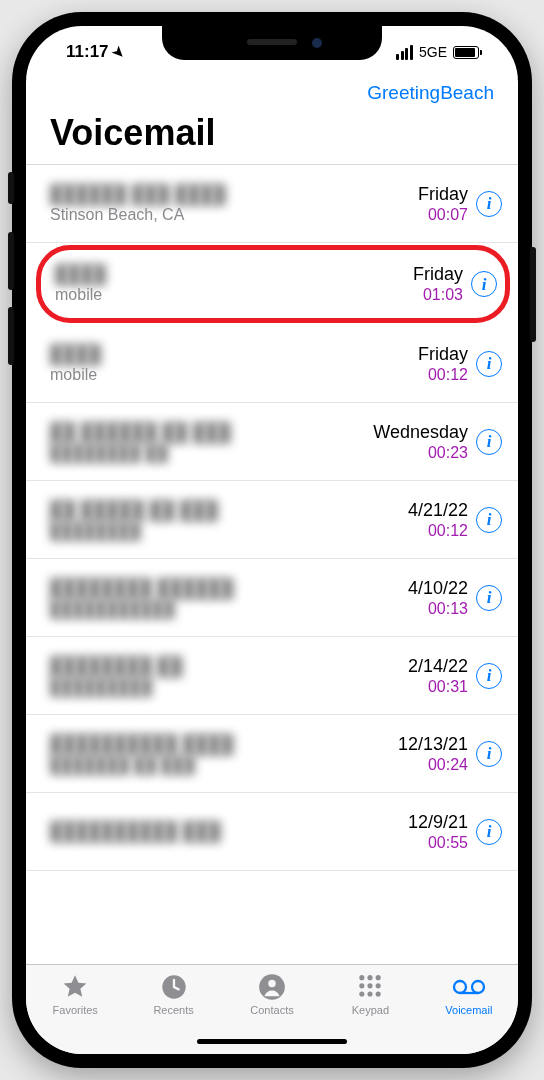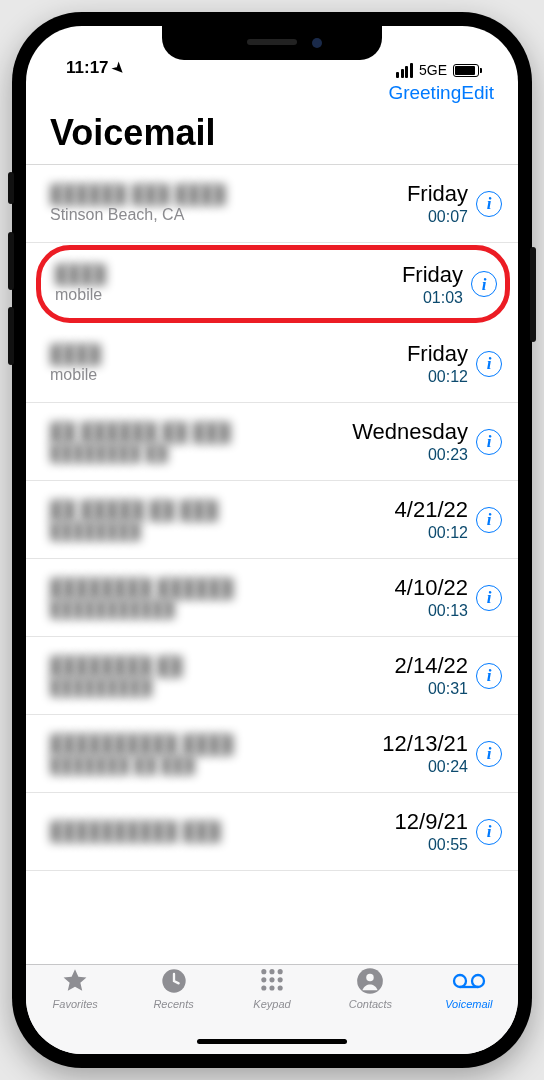--- a/index.html
+++ b/index.html
@@ -35,21 +35,21 @@
       width: 10px; height: 10px; background: #1a2a4a;
       border-radius: 50%;
     }
     .notch .speaker {
       position: absolute; top: 13px; left: 50%; transform: translateX(-50%);
       width: 50px; height: 6px; background: #222; border-radius: 3px;
     }
 
     .status-bar {
       height: 52px; display: flex; justify-content: space-between;
-      align-items: flex-end; padding: 0 36px 0 40px;
+      align-items: center; padding: 0 36px 0 40px;
       font-size: 17px; font-weight: 600; gap: 40px;
     }
     .status-left { display: flex; align-items: center; gap: 4px; }
     .status-right { display: flex; align-items: center; gap: 6px; font-weight: 500; font-size: 14px; }
     .location-arrow { transform: rotate(45deg); display: inline-block; font-size: 14px; }
 
     .nav-row {
       display: flex; justify-content: flex-end;
       padding: 4px 24px 2px; font-size: 19px;
     }
@@ -79,36 +79,35 @@
     .row .right { text-align: right; margin-right: 8px; }
     .caller {
       font-size: 18px; color: #000;
     }
     .caller.blurred, .subtitle.blurred {
       color: transparent;
       text-shadow: 0 0 10px #888;
       user-select: none;
     }
     .subtitle { font-size: 16px; color: #8a8a8e; margin-top: 1px; }
-    .date { font-size: 22px; color: #000; }
-    .duration { font-size: 16px; color: #0c4a6e; margin-top: 1px; }
+    .date { font-size: 18px; color: #000; }
+    .duration { font-size: 16px; color: #a21caf; margin-top: 1px; }
     .info-btn {
       width: 26px; height: 26px; border: 1.6px solid #007aff;
       border-radius: 50%; color: #007aff;
       display: flex; align-items: center; justify-content: center;
       font-family: "Times New Roman", serif; font-style: italic;
       font-weight: 700; font-size: 17px; line-height: 1;
     }
 
     .tab-bar {
       height: 90px; border-top: 1px solid #c6c6c8;
       background: #f7f7f8;
       display: flex; justify-content: space-around;
-      padding-top: 2px;
-      font-style: italic;
+      padding-top: 8px;
     }
     .tab {
       flex: 1; display: flex; flex-direction: column;
       align-items: center; gap: 3px;
       color: #8e8e93; font-size: 11px;
     }
     .tab.active { color: #007aff; }
     .tab .icon-wrap { height: 28px; display: flex; align-items: center; justify-content: center; }
 
     .home-indicator {
@@ -158,21 +157,21 @@
           <span class="body">
               <span class="fill"></span>
             </span>
             <span class="tip"></span>
         </span>
       </div>
     </div>
 
     <div class="nav-row">
       <span class="nav-link">Greeting</span>
-      <span class="nav-link">Edit</span>
+      <span class="nav-link">Beach</span>
     </div>
 
     <h1 class="page-title">Voicemail</h1>
 
     <div class="list" id="vm-list">
         <div class="row">
           <div class="left">
             <div class="caller blurred">██████ ███ ████</div>
             <div class="subtitle">Stinson Beach, CA</div>
           </div>
@@ -282,47 +281,47 @@
         <span>Favorites</span>
       </div>
       <div class="tab">
         <span class="icon-wrap">
           <svg width="28" height="28" viewBox="0 0 24 24" fill="#8e8e93">
               <circle cx="12" cy="12" r="10"></circle>
               <path d="M12 6v6l4 2" stroke="#f7f7f8" stroke-width="2" fill="none" stroke-linecap="round"></path>
             </svg>
         </span>
         <span>Recents</span>
+      </div>
+      <div class="tab">
+        <span class="icon-wrap">
+          <svg width="28" height="28" viewBox="0 0 24 24" fill="#8e8e93">
+              <circle cx="12" cy="12" r="11"></circle>
+              <circle cx="12" cy="9" r="3.2" fill="#f7f7f8"></circle>
+              <path d="M5.5 20c1-3.5 4-5 6.5-5s5.5 1.5 6.5 5" fill="#f7f7f8"></path>
+            </svg>
+        </span>
+        <span>Contacts</span>
       </div>
       <div class="tab">
         <span class="icon-wrap">
           <svg width="28" height="28" viewBox="0 0 24 24" fill="#8e8e93">
             <circle cx="5" cy="4" r="2.2"></circle>
               <circle cx="12" cy="4" r="2.2"></circle>
               <circle cx="19" cy="4" r="2.2"></circle>
             <circle cx="5" cy="11" r="2.2"></circle>
               <circle cx="12" cy="11" r="2.2"></circle>
               <circle cx="19" cy="11" r="2.2"></circle>
             <circle cx="5" cy="18" r="2.2"></circle>
               <circle cx="12" cy="18" r="2.2"></circle>
               <circle cx="19" cy="18" r="2.2"></circle>
           </svg>
         </span>
         <span>Keypad</span>
       </div>
-      <div class="tab">
-        <span class="icon-wrap">
-          <svg width="28" height="28" viewBox="0 0 24 24" fill="#8e8e93">
-              <circle cx="12" cy="12" r="11"></circle>
-              <circle cx="12" cy="9" r="3.2" fill="#f7f7f8"></circle>
-              <path d="M5.5 20c1-3.5 4-5 6.5-5s5.5 1.5 6.5 5" fill="#f7f7f8"></path>
-            </svg>
-        </span>
-        <span>Contacts</span>
-      </div>
       <div class="tab active">
         <span class="icon-wrap">
           <svg width="34" height="28" viewBox="0 0 34 20" fill="none" stroke="#007aff" stroke-width="2.3">
             <circle cx="8" cy="10" r="6"></circle>
               <circle cx="26" cy="10" r="6"></circle>
               <line x1="8" y1="16" x2="26" y2="16"></line>
           </svg>
         </span>
         <span>Voicemail</span>
       </div>

